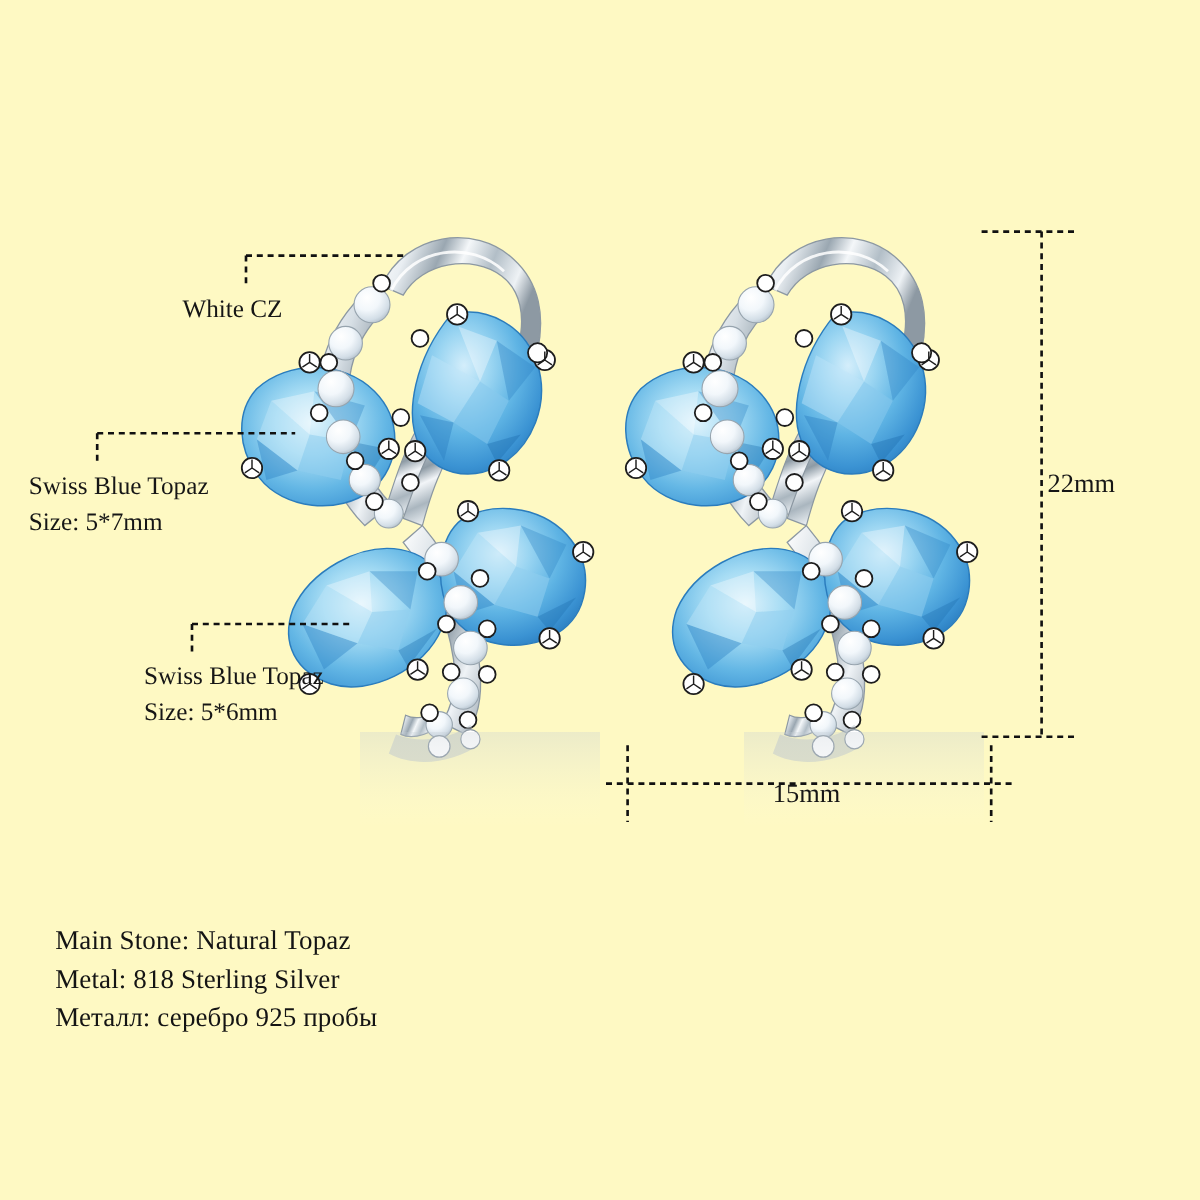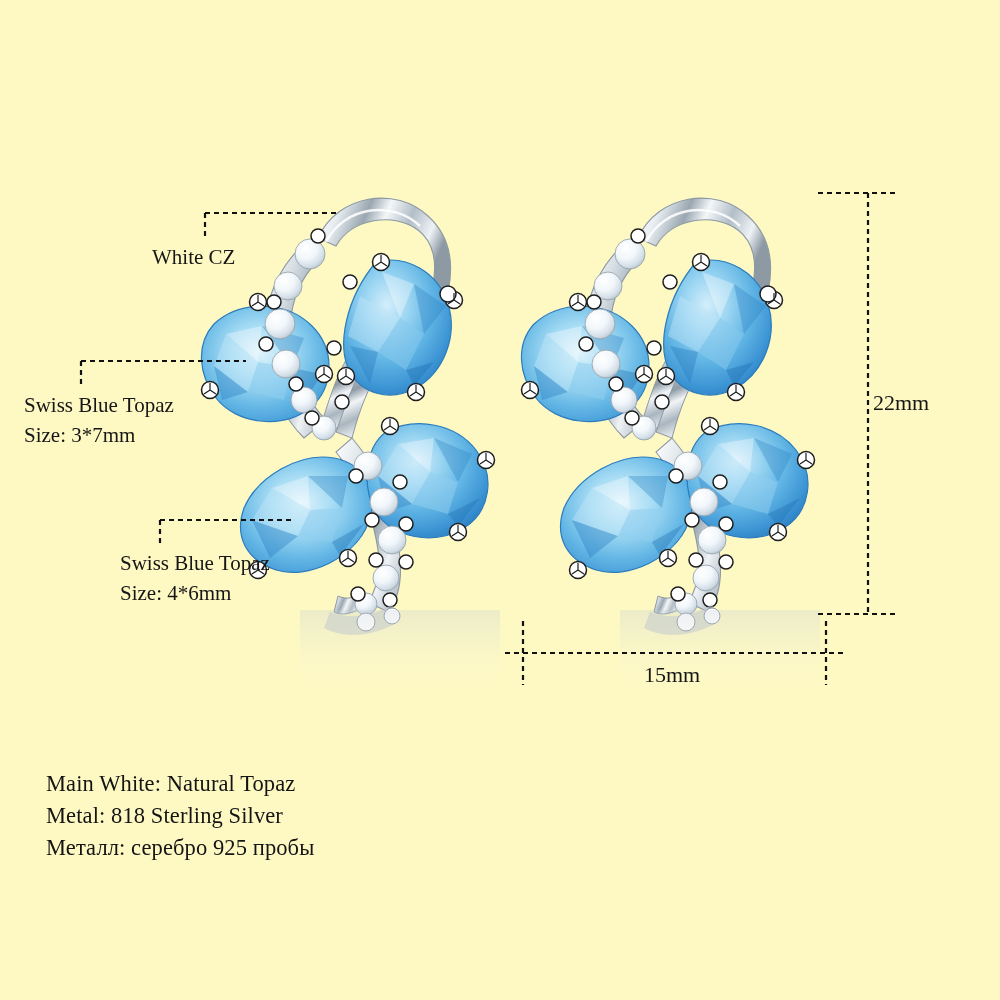--- a/index.html
+++ b/index.html
@@ -34,21 +34,21 @@
 
   
   .dim-label {
     position: absolute;
     font-family: "Liberation Serif", "DejaVu Serif", serif;
     font-size: 22px;
     color: #161616;
     white-space: nowrap;
   }
   #dim-height-label { left: 873px; top: 390px; }
-  #dim-width-label  { left: 644px; top: 662px; }
+  #dim-width-label  { left: 644px; top: 648px; }
 
   
   #spec-block {
     position: absolute;
     left: 46px;
     top: 768px;
     font-family: "Liberation Serif", "DejaVu Serif", serif;
     font-size: 22.5px;
     line-height: 32px;
     color: #141414;
@@ -319,30 +319,30 @@
       </g>
     </g>
   </svg>
 
   <div class="anno" id="anno-white-cz">
     <span>White CZ</span>
   </div>
 
   <div class="anno" id="anno-topaz-57">
     <span>Swiss Blue Topaz</span>
-    <span class="line2">Size: 3*7mm</span>
+    <span class="line2">Size: 5*7mm</span>
   </div>
 
   <div class="anno" id="anno-topaz-46">
     <span>Swiss Blue Topaz</span>
-    <span class="line2">Size: 4*6mm</span>
+    <span class="line2">Size: 5*6mm</span>
   </div>
 
   <div class="dim-label" id="dim-height-label">22mm</div>
   <div class="dim-label" id="dim-width-label">15mm</div>
 
   <div id="spec-block">
-    <div>Main White: Natural Topaz</div>
+    <div>Main Stone: Natural Topaz</div>
     <div>Metal: 818 Sterling Silver</div>
     <div>Металл: серебро 925 пробы</div>
   </div>
 
 </div>
 
 </body></html>

